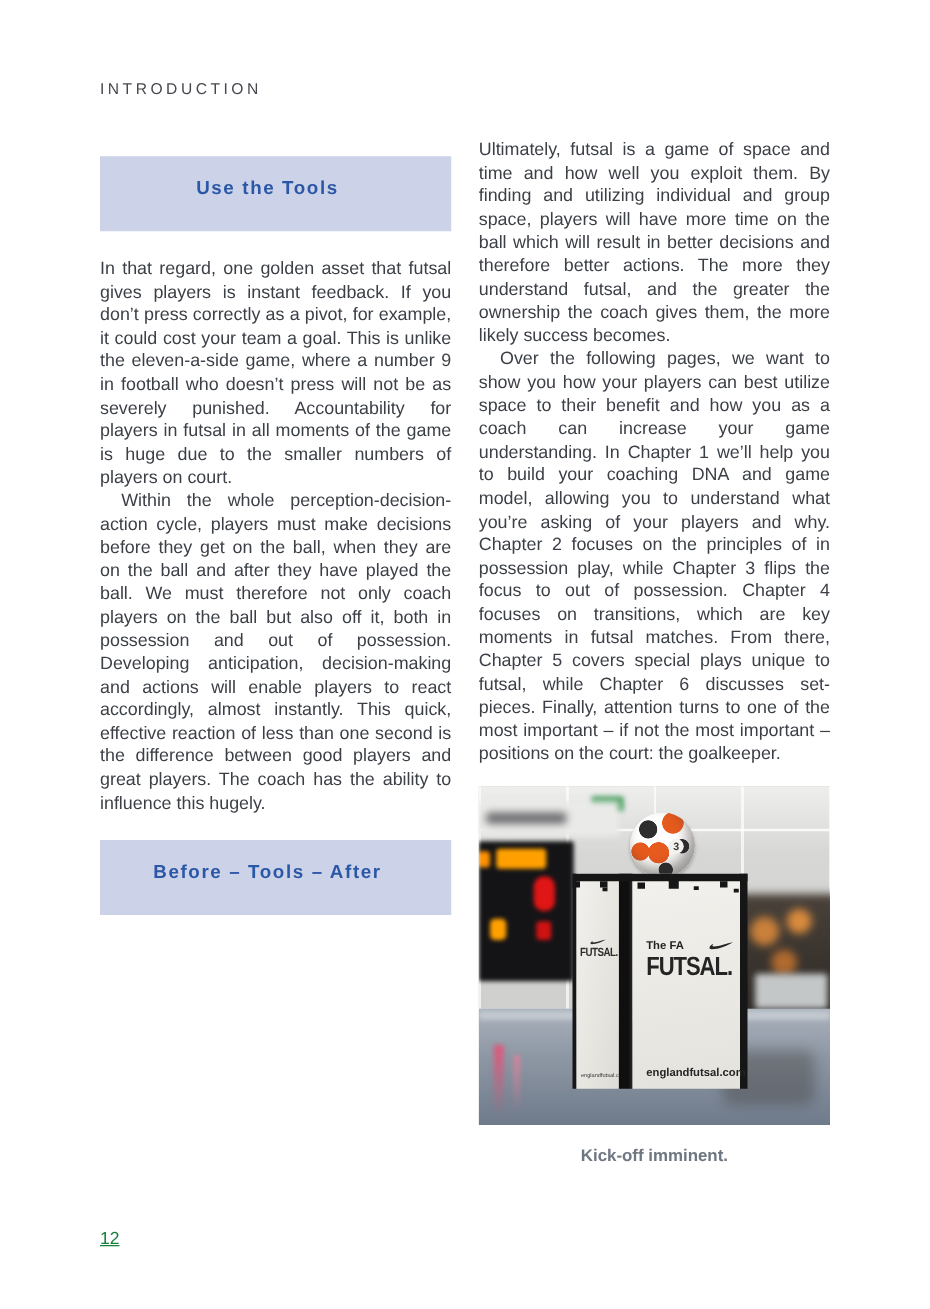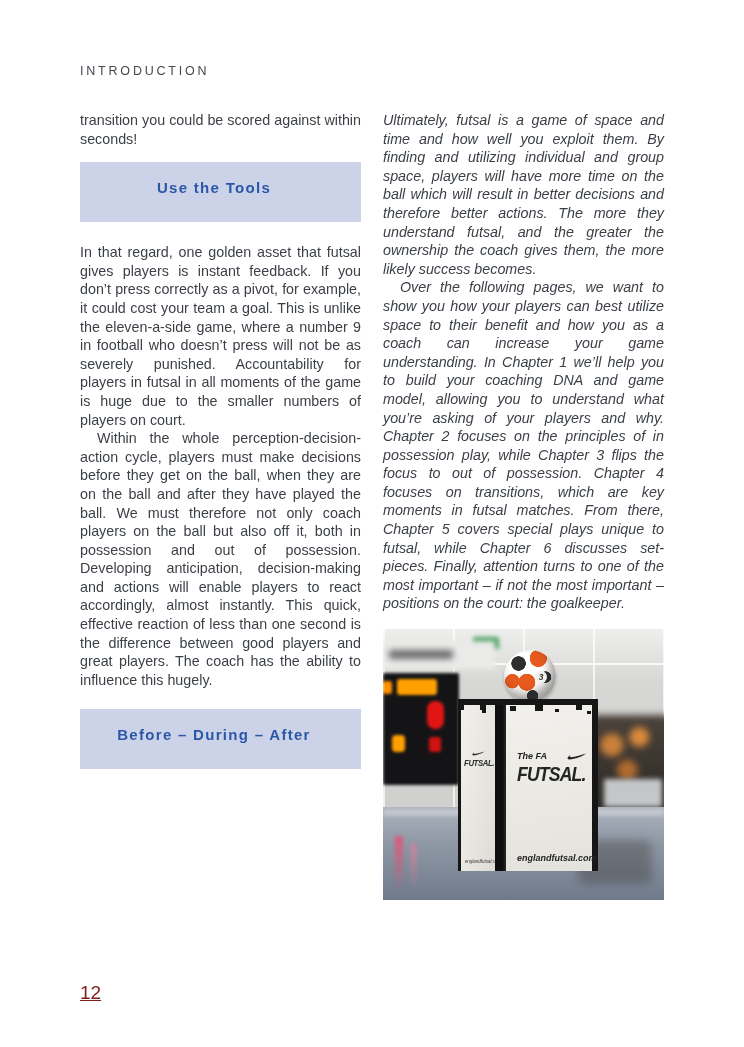--- a/index.html
+++ b/index.html
@@ -4,25 +4,25 @@
 <style>
   html,body{margin:0;padding:0;background:#ffffff;}
   .page{
     position:relative;width:744px;height:1047px;background:#ffffff;
     font-family:"Liberation Sans",sans-serif;color:#3b3f46;overflow:hidden;
   }
   .running-head{
     position:absolute;left:80px;top:64px;font-size:12.5px;letter-spacing:2.8px;
     color:#45484f;font-weight:400;text-align:center;
   }
-  .pagenum{position:absolute;left:80px;top:982px;font-size:19px;color:#7f1d1d;text-decoration:underline;}
+  .pagenum{position:absolute;left:80px;top:982px;font-size:14px;color:#15803d;text-decoration:underline;}
 
   .col{position:absolute;top:111px;width:281px;}
   .col-left{left:80px;}
-  .col-right{left:383px;font-style:italic;}
+  .col-right{left:383px;}
 
   .col p{
     margin:0;font-size:14.3px;line-height:18.6px;text-align:justify;
     color:#3b3f46;hyphens:auto;-webkit-hyphens:auto;
   }
   p.indent{text-indent:17px;}
 
   .infobox{background:#ccd2e8;padding:17px 31px 13px 18px;}
   .box1{margin:14px 0 21px 0;}
   .box2{margin:20px 0 0 0;}
@@ -133,31 +133,30 @@
   }
 </style>
 </head>
 <body>
 
 <div class="page">
 
   <div class="running-head">INTRODUCTION</div>
 
   <div class="col col-left">
-    <p>transition you could be scored against within seconds!</p>
 
     <div class="infobox box1">
       <h3>Use the Tools</h3>
     </div>
 
     <p>In that regard, one golden asset that futsal gives players is instant feedback. If you don’t press correctly as a pivot, for example, it could cost your team a goal. This is unlike the eleven-a-side game, where a number 9 in football who doesn’t press will not be as severely punished. Accountability for players in futsal in all moments of the game is huge due to the smaller numbers of players on court.</p>
     <p class="indent">Within the whole perception-decision-action cycle, players must make decisions before they get on the ball, when they are on the ball and after they have played the ball. We must therefore not only coach players on the ball but also off it, both in possession and out of possession. Developing anticipation, decision-making and actions will enable players to react accordingly, almost instantly. This quick, effective reaction of less than one second is the difference between good players and great players. The coach has the ability to influence this hugely.</p>
 
     <div class="infobox box2">
-      <h3>Before – During – After</h3>
+      <h3>Before – Tools – After</h3>
     </div>
   </div>
 
   <div class="col col-right">
     <p>Ultimately, futsal is a game of space and time and how well you exploit them. By finding and utilizing individual and group space, players will have more time on the ball which will result in better decisions and therefore better actions. The more they understand futsal, and the greater the ownership the coach gives them, the more likely success becomes.</p>
     <p class="indent">Over the following pages, we want to show you how your players can best utilize space to their benefit and how you as a coach can increase your game understanding. In Chapter 1 we’ll help you to build your coaching DNA and game model, allowing you to understand what you’re asking of your players and why. Chapter 2 focuses on the principles of in possession play, while Chapter 3 flips the focus to out of possession. Chapter 4 focuses on transitions, which are key moments in futsal matches. From there, Chapter 5 covers special plays unique to futsal, while Chapter 6 discusses set-pieces. Finally, attention turns to one of the most important – if not the most important – positions on the court: the goalkeeper.</p>
 
     <div class="figure">
       <div class="photo">
         <div class="wall"></div>
@@ -206,17 +205,18 @@
                 <svg class="front-swoosh" viewBox="0 0 100 35">
                     <path fill="#242424" d="M97 3 C75 18 40 32 12 32 C5 32 2 29 3 25 C4 20 10 14 19 10 C14 15 13 19 17 20 C30 24 70 10 97 3 Z"></path>
                   </svg>
               </div>
               <span class="front-brand">FUTSAL.</span>
             </div>
             <div class="front-url">englandfutsal.com</div>
           </div>
         </div>
       </div>
+      <div class="caption">Kick-off imminent.</div>
     </div>
   </div>
 
   <div class="pagenum">12</div>
 </div>
 
 </body></html>

